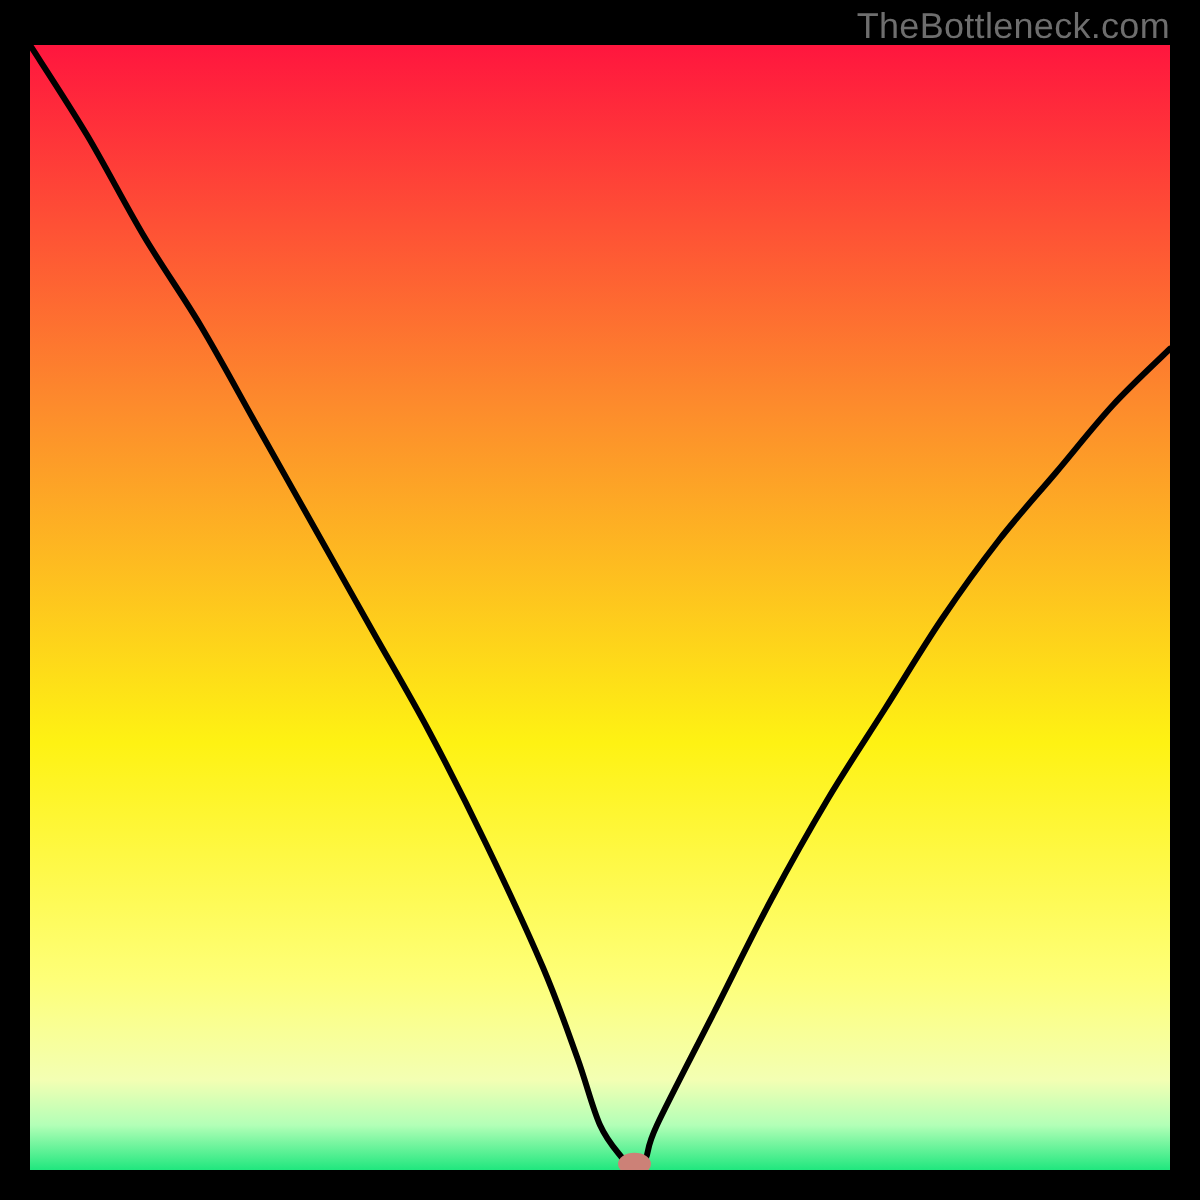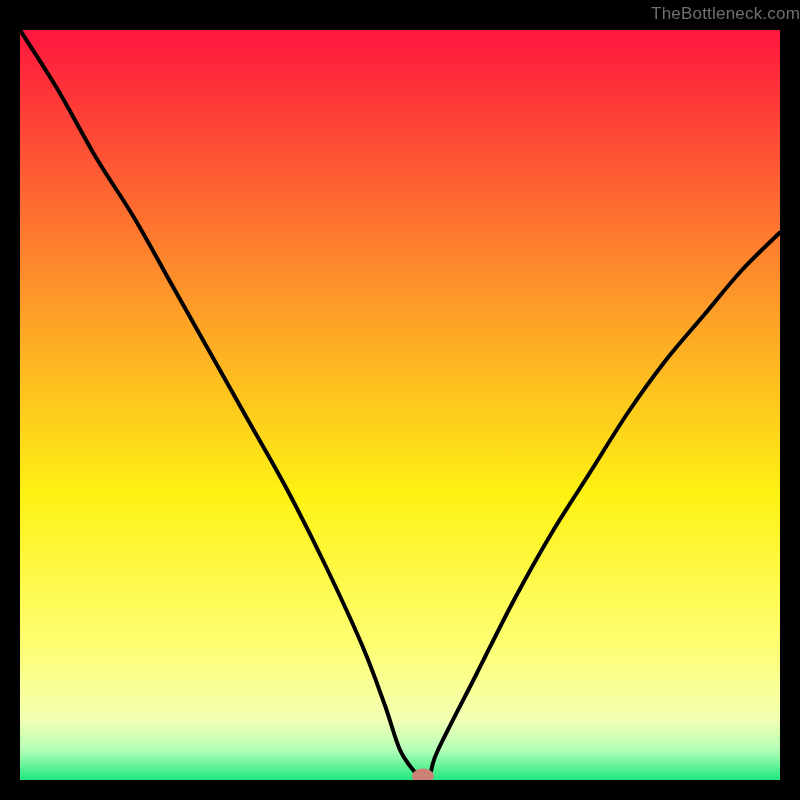--- a/index.html
+++ b/index.html
@@ -13,23 +13,23 @@
   }
   .chart-wrap {
     position: relative;
     width: 800px;
     height: 800px;
     background: #000;
   }
   .watermark {
     position: absolute;
     top: 4px;
-    right: 0;
+    right: 20px;
     color: #6e6e6e;
-    font-size: 17px;
+    font-size: 24px;
     font-weight: 500;
     letter-spacing: 0.2px;
     z-index: 5;
   }
   .plot-area {
     position: absolute;
     left: 20px;
     top: 30px;
     width: 760px;
     height: 750px;

